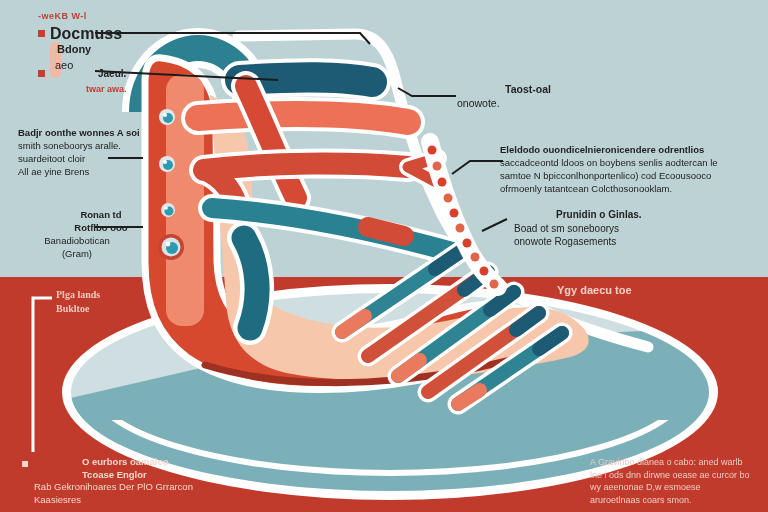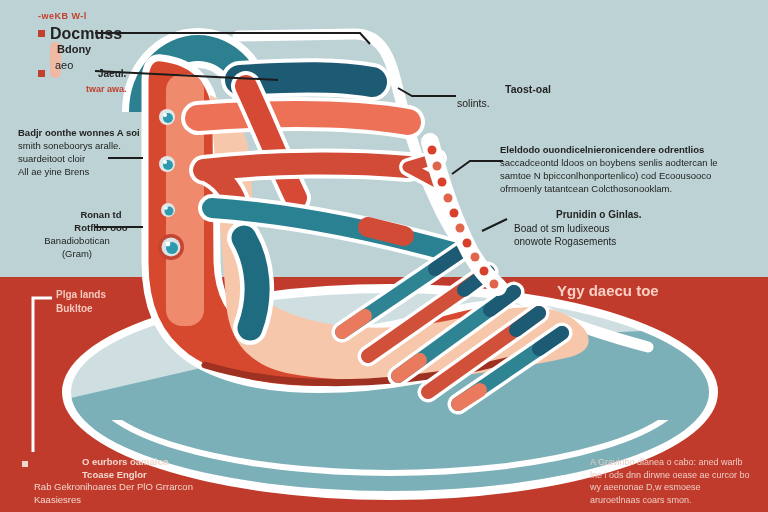--- a/index.html
+++ b/index.html
@@ -168,44 +168,44 @@
   <span class="ln">suardeitoot cloir</span>
   <span class="ln">All ae yine Brens</span>
 </div>
 
 <div class="label center" style="left:18px;top:208px;width:118px;">
   <span class="ln sb">Ronan td Rotflbo ooo</span>
   <span class="ln">Banadiobotican</span>
   <span class="ln">(Gram)</span>
 </div>
 
-<div class="label pink-text b" style="left:56px;top:288px;font-size:10px;line-height:13.5px;">
+<div class="label pink-text b" style="left:56px;top:288px;font-size:10px;line-height:13.5px;font-family:Liberation Serif, serif;">
   <span class="ln">Plga lands</span>
   <span class="ln">Bukltoe</span>
 </div>
 
 <div class="label" style="left:457px;top:82px;font-size:10.5px;line-height:14px;">
   <span class="ln sb">Taost-oal</span>
-  <span class="ln">solints.</span>
+  <span class="ln">onowote.</span>
 </div>
 
 <div class="label" style="left:500px;top:143px;width:258px;">
   <span class="ln b">Eleldodo ouondicelnieronicendere odrentlios</span>
   <span class="ln">saccadceontd ldoos on boybens senlis aodtercan le</span>
   <span class="ln">samtoe N bpicconlhonportenlico) cod Ecoousooco</span>
   <span class="ln">ofrmoenly tatantcean Colcthosonooklam.</span>
 </div>
 
 <div class="label" style="left:508px;top:208px;font-size:10px;line-height:13.5px;">
   <span class="ln sb">Prunidin o Ginlas.</span>
-  <span class="ln" style="padding-left:6px;">Boad ot sm ludixeous</span>
+  <span class="ln" style="padding-left:6px;">Boad ot sm soneboorys</span>
   <span class="ln" style="padding-left:6px;">onowote Rogasements</span>
 </div>
 
-<div class="label b" style="left:557px;top:284px;font-size:15px;color:rgba(255,224,214,.9);">Ygy daecu toe</div>
+<div class="label b" style="left:557px;top:284px;font-size:11px;color:rgba(255,224,214,.9);">Ygy daecu toe</div>
 
 <div class="sq-bullet" style="left:22px;top:461px;width:6px;height:6px;background:#f2d7cd;"></div>
 <div class="label light-text" style="left:34px;top:456px;width:160px;font-size:9.5px;line-height:12.5px;">
   <span class="ln sb">O eurbors oamalco Tcoase Englor</span>
   <span class="ln">Rab Gekronihoares Der PlO Grrarcon</span>
   <span class="ln">Kaasiesres</span>
 </div>
 
 <div class="label" style="left:590px;top:456px;width:178px;font-size:9px;line-height:12.5px;color:#eccbc3;">
   <span class="ln">A  Gravinbo dlanea o cabo: aned warlb</span>

